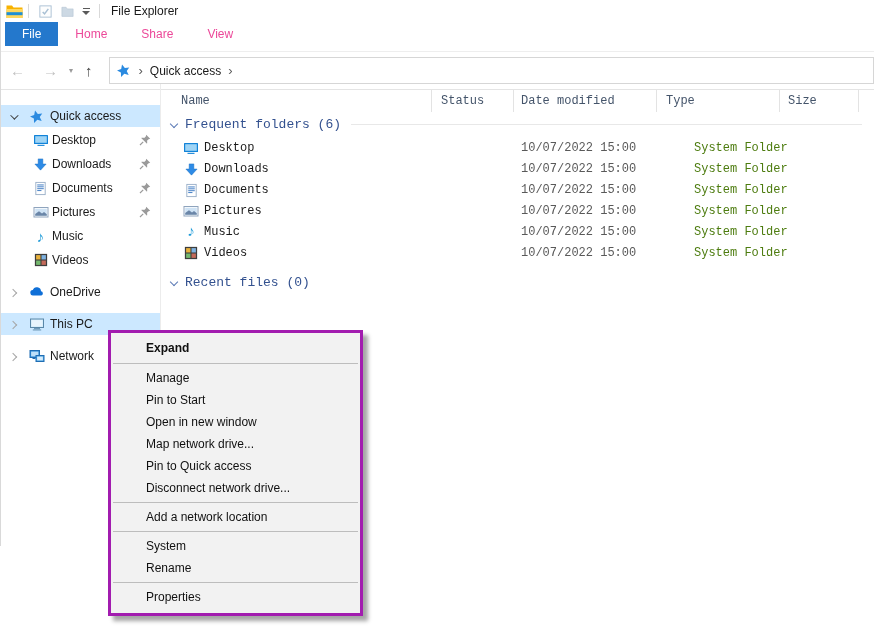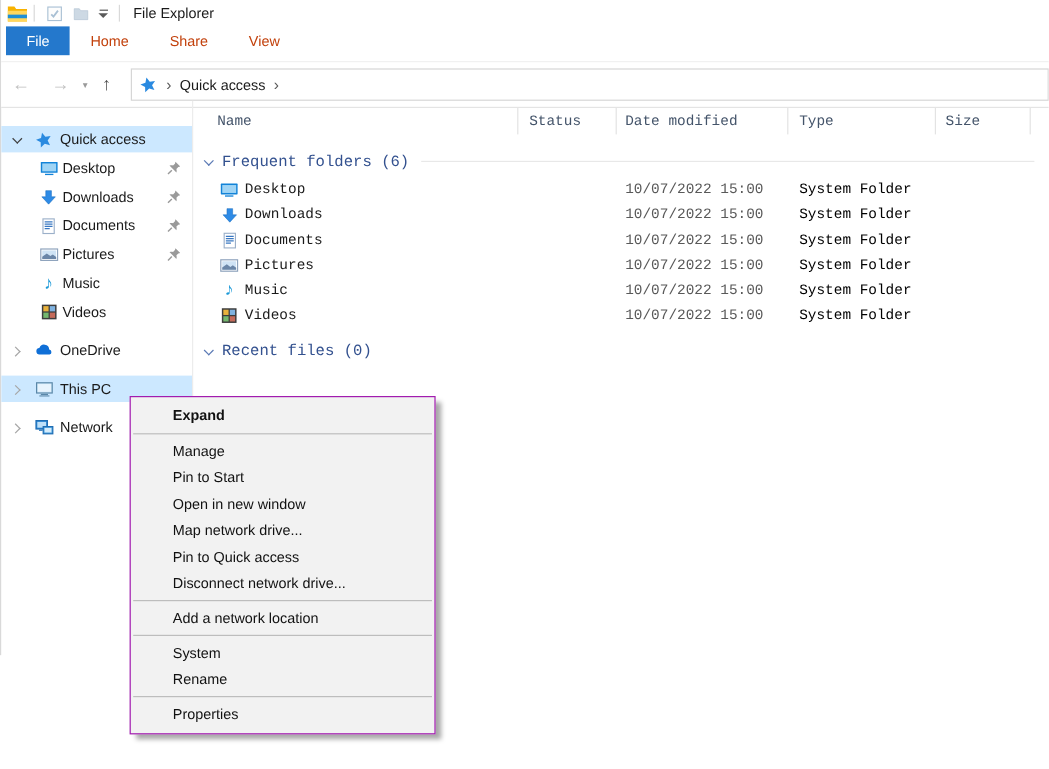--- a/index.html
+++ b/index.html
@@ -12,21 +12,21 @@
   .titlebar .logo { width:17px; height:15px; display:inline-block; }
   .qat-sep { width:1px; height:14px; background:#d9d9d9; margin:0 5px; }
   .qat-ico { width:16px; height:15px; display:inline-flex; align-items:center; justify-content:center; margin:0 3px; }
   .qat-caret { display:inline-flex; flex-direction:column; align-items:center; margin:0 4px; }
   .qat-caret .bar { width:7px; height:1px; background:#5a5a5a; margin-bottom:2px; }
   .qat-caret .tri { width:0; height:0; border-left:4px solid transparent; border-right:4px solid transparent; border-top:4px solid #5a5a5a; }
   .title-text { margin-left:6px; font-size:12px; color:#1a1a1a; }
 
   
   .ribbon-tabs { height:24px; display:flex; align-items:stretch; background:#fff; }
-  .rtab { padding:0 17px; display:flex; align-items:center; color:#c2410c; }
+  .rtab { padding:0 17px; display:flex; align-items:center; color:#ec4899; }
   .rtab.active { background:#2478cc; color:#fff; margin-left:4px; }
   .ribbon-strip { height:6px; background:#fff; border-bottom:1px solid #eeeeee; }
 
   
   .navbar { height:38px; display:flex; align-items:center; background:#fff; border-bottom:1px solid #e4e4e4; }
   .nav-arrow { font-size:15px; line-height:1; padding:0 9px; }
   .nav-arrow.disabled { color:#c0c0c0; }
   .nav-arrow.up { color:#4a4a4a; font-size:15px; padding:0 10px; }
   .nav-caret { font-size:8px; color:#9a9a9a; padding:0 2px; }
   .addressbar { flex:1; height:27px; margin-left:6px; border:1px solid #d6d6d6; display:flex; align-items:center; padding-left:5px; background:#fff; }
@@ -49,37 +49,37 @@
   .chev-down { display:inline-block; width:6px; height:6px; border-right:1.4px solid #3e3e3e; border-bottom:1.4px solid #3e3e3e; transform:rotate(45deg) translateY(-2px); }
 
   
   .main { flex:1; position:relative;font-family:Liberation Mono, monospace; }
   .colheaders { position:relative; height:26px; margin-top:4px; color:#44546a; }
   .colheaders .hlbl { position:absolute; top:6px; }
   .colheaders .hdiv { position:absolute; top:2px; width:1px; height:22px; background:#e3e3e3; }
   .h-name { left:20px; } .h-status { left:280px; } .h-date { left:360px; } .h-type { left:505px; } .h-size { left:627px; }
   .d1 { left:270px; } .d2 { left:352px; } .d3 { left:495px; } .d4 { left:618px; } .d5 { left:697px; }
 
-  .group-hdr { height:20px; margin-top:10px; display:flex; align-items:center; color:#33518f; }
+  .group-hdr { height:20px; display:flex; align-items:center; color:#33518f; }
   .group-hdr .gchev { display:inline-block; width:6px; height:6px; border-right:1.4px solid #5b7ab5; border-bottom:1.4px solid #5b7ab5; transform:rotate(45deg); margin-left:10px; margin-right:8px; }
   .group-hdr .g-lbl { font-size:13px; white-space:nowrap; }
   .group-hdr .g-line { flex:1; height:1px; background:#e8e8e8; margin:0 12px 0 10px; }
   .group-hdr.second { margin-top:8px; }
 
   .filerows { margin-top:4px; }
   .frow { position:relative; height:21px; }
   .frow .f-ico { position:absolute; left:22px; top:2px; width:16px; height:16px; display:inline-flex; align-items:center; justify-content:center; }
   .frow .f-name { position:absolute; left:43px; top:3px; }
   .frow .f-date { position:absolute; left:360px; top:3px; color:#595959; }
-  .frow .f-type { position:absolute; left:505px; top:3px; color:#000000; }
+  .frow .f-type { position:absolute; left:533px; top:3px; color:#4d7c0f; }
   .music-glyph { font-size:15px; color:#1d9ad8; line-height:1; }
 
   
   .ctxmenu { position:absolute; left:107px; top:330px; width:255px; background:#f2f2f2;
-    border:1px solid #a21caf; box-shadow:5px 5px 4px rgba(0,0,0,0.35); padding:3px 0 5px 0; z-index:50; }
+    border:3px solid #a21caf; box-shadow:5px 5px 4px rgba(0,0,0,0.35); padding:3px 0 5px 0; z-index:50; }
   .mi { height:22px; line-height:22px; padding-left:35px; color:#111; white-space:nowrap; }
   .mi.bold { font-weight:bold; height:24px; line-height:24px; }
   .menu-sep { height:1px; background:#bdbdbd; margin:3px 2px; }
 
   svg { display:block; }
 </style>
 </head>
 <body>
 
 <div class="window">

